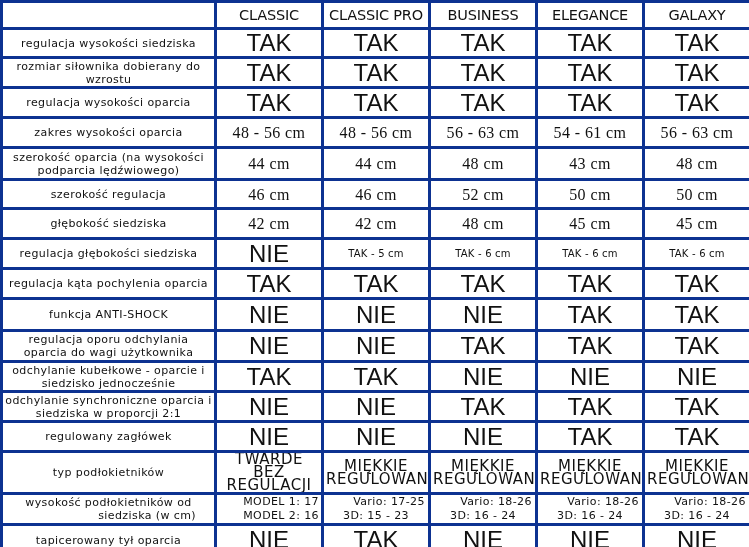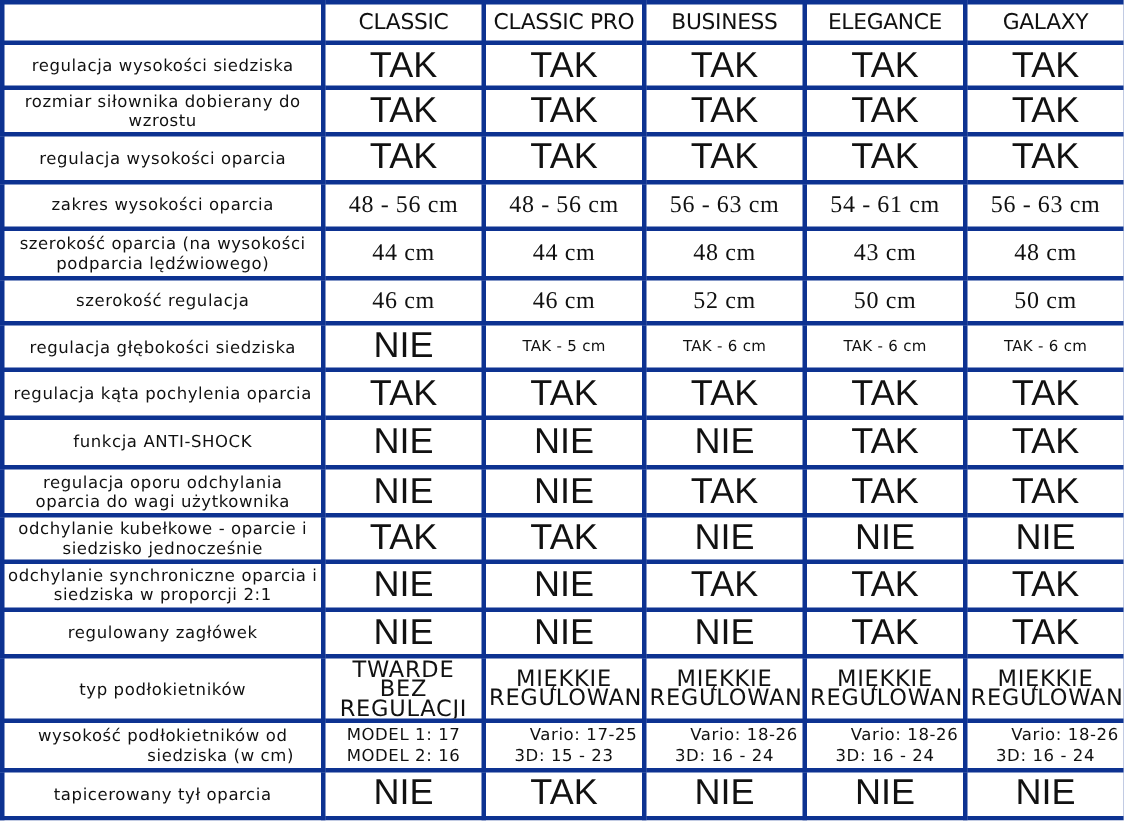--- a/index.html
+++ b/index.html
@@ -83,21 +83,21 @@
       font-family: "DejaVu Sans", sans-serif;
       font-size: 11px;
       line-height: 14px;
       letter-spacing: 0.4px;
       color: #222222;
       text-align: left;
       padding-left: 4px;
     }
     .arm .l1 { display: block; padding-left: 26px; }
     .arm .l2 { display: block; padding-left: 0; }
-    .arm.model .l1, .arm.model .l2 { padding-left: 0; }
+    .arm.model .l1, .arm.model .l2 { padding-left: 0; text-align: right; }
     .line { display: block; }
   </style>
 </head>
 <body>
 
 <table class="spec">
   <colgroup>
     <col class="c-label">
     <col class="c-model">
     <col class="c-model">
@@ -164,20 +164,28 @@
 
     <tr style="height:29px">
       <td class="label">szerokość regulacja</td>
       <td class="small">46 cm</td>
       <td class="small">46 cm</td>
       <td class="small">52 cm</td>
       <td class="small">50 cm</td>
       <td class="small">50 cm</td>
     </tr>
 
+    <tr style="height:30px">
+      <td class="label">głębokość siedziska</td>
+      <td class="small">42 cm</td>
+      <td class="small">42 cm</td>
+      <td class="small">48 cm</td>
+      <td class="small">45 cm</td>
+      <td class="small">45 cm</td>
+    </tr>
 
     <tr style="height:30px">
       <td class="label">regulacja głębokości siedziska</td>
       <td class="big">NIE</td>
       <td class="tiny">TAK - 5 cm</td>
       <td class="tiny">TAK - 6 cm</td>
       <td class="tiny">TAK - 6 cm</td>
       <td class="tiny">TAK - 6 cm</td>
     </tr>
 

